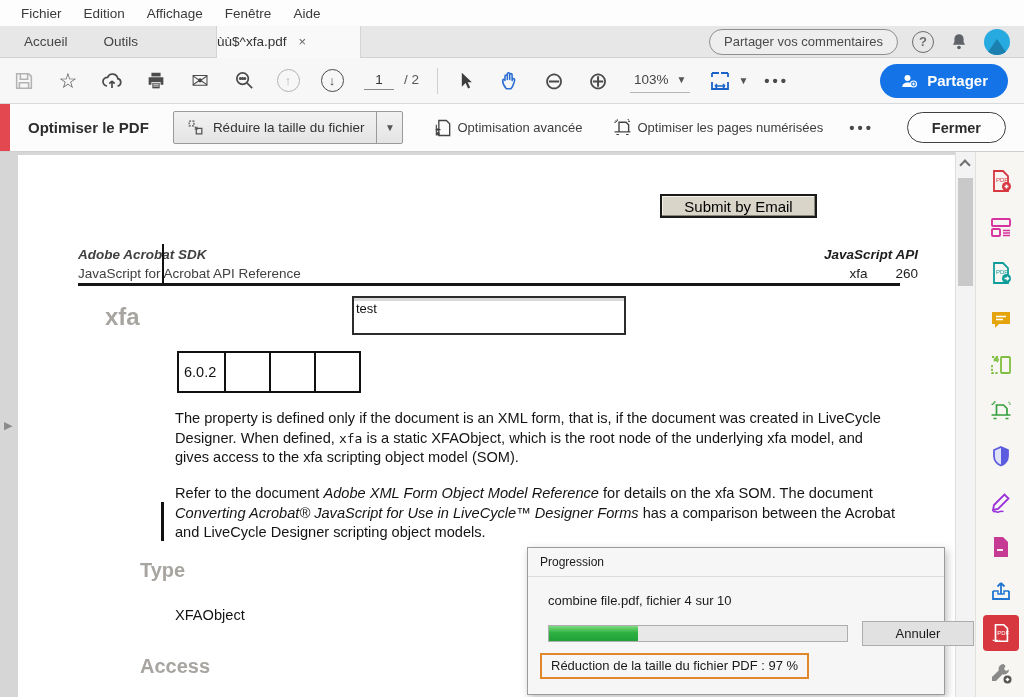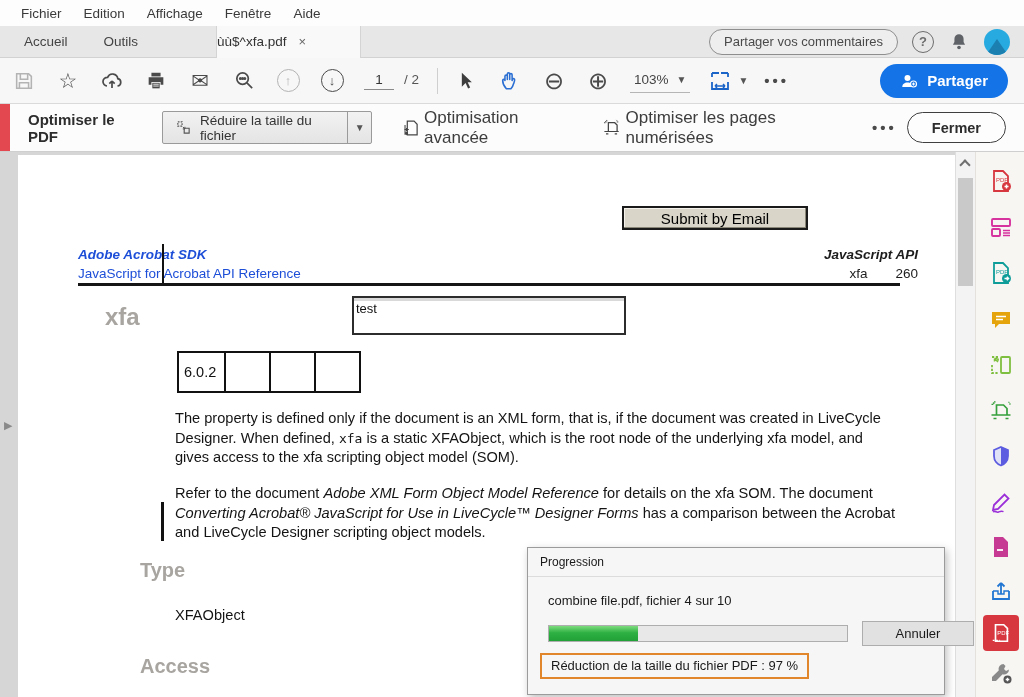--- a/index.html
+++ b/index.html
@@ -39,34 +39,34 @@
   .dots { font-size:15px; letter-spacing:3px; color:#4a4a4a; margin-right:10px; font-weight:bold; }
   .share-btn { margin-left:auto; margin-right:16px; height:34px; background:#1473e6; border-radius:17px; color:#fff; display:flex; align-items:center; gap:9px; padding:0 20px; font-size:15px; font-weight:bold; }
 
   
   .optbar { position:absolute; left:0; top:104px; width:100%; height:48px; background:#fcfcfc; border-bottom:1px solid #cfcfcf; display:flex; align-items:center;justify-content:space-between; }
   .opt-accent { position:absolute; left:0; top:0; width:10px; height:100%; background:#e34850; }
   .opt-title { margin-left:28px; font-size:15px; font-weight:bold; color:#2d2d2d; }
   .reduce-btn { margin-left:24px; height:33px; display:flex; align-items:stretch; border:1px solid #9a9a9a; border-radius:2px; background:linear-gradient(#f2f2f2,#e4e4e4); }
   .reduce-main { display:flex; align-items:center; gap:8px; padding:0 12px; font-size:13.5px; color:#333; }
   .reduce-caret { width:26px; border-left:1px solid #9a9a9a; display:flex; align-items:center; justify-content:center; color:#555; font-size:10px; }
-  .opt-item { display:flex; align-items:center; gap:4px; font-size:17px; color:#3d3d3d; margin-left:30px; }
+  .opt-item { display:flex; align-items:center; gap:4px; font-size:13px; color:#3d3d3d; margin-left:30px; }
   .optbar .dots { margin-left:26px; }
   .close-pill { margin-left:auto; margin-right:18px; height:31px; padding:8px 24px; border:1.6px solid #3f3f3f; border-radius:16px; display:flex; align-items:center; font-size:14.5px; font-weight:bold; color:#2d2d2d; background:#fdfdfd; }
 
   
   .content { position:absolute; left:0; top:152px; width:100%; height:545px; background:#d6d6d6; }
   .panel-toggle { position:absolute; left:4px; top:267px; color:#8a8a8a; font-size:11px; }
   .page { position:absolute; left:18px; top:3px; width:937px; height:542px; background:#fff; color:#141414; }
 
   .pdf-btn { position:absolute; height:24px; background:#d9d5c9; border:2px solid #1a1a1a; box-shadow:inset -1px -1px 0 #8a8678, inset 1px 1px 0 #f3f1ea; font-size:15px; display:flex; align-items:center; justify-content:center; color:#000; font-family:"Liberation Sans", sans-serif; }
-  .btn-submit { left:604px; top:39px; width:186px;margin-top:12px; }
+  .btn-submit { left:642px; top:39px; width:157px; }
   .btn-print  { left:812px; top:39px; width:125px; }
 
-  .hdr-left { position:absolute; left:60px; top:90px; font-size:13.5px; line-height:19px; color:#1d4ed8; }
+  .hdr-left { position:absolute; left:60px; top:90px; font-size:13.5px; line-height:19px; color:#404040; }
   .hdr-left .l1 { font-style:italic; font-weight:bold; }
   .hdr-right { position:absolute; right:37px; top:90px; text-align:right; font-size:13.5px; line-height:19px; color:#1c1c1c; }
   .hdr-right .l1 { font-style:italic; font-weight:bold; }
   .hdr-right .sp { display:inline-block; width:28px; }
   .text-caret { position:absolute; left:144px; top:89px; width:1.5px; height:40px; background:#111; }
   .hrule { position:absolute; left:60px; top:128px; width:822px; height:3px; background:#161616; }
 
   .xfa-h { position:absolute; left:87px; top:148px; font-size:24px; font-weight:bold; color:#a8a5a1; }
   .gray-h { position:absolute; font-size:20px; font-weight:bold; color:#a8a5a1; }
 

